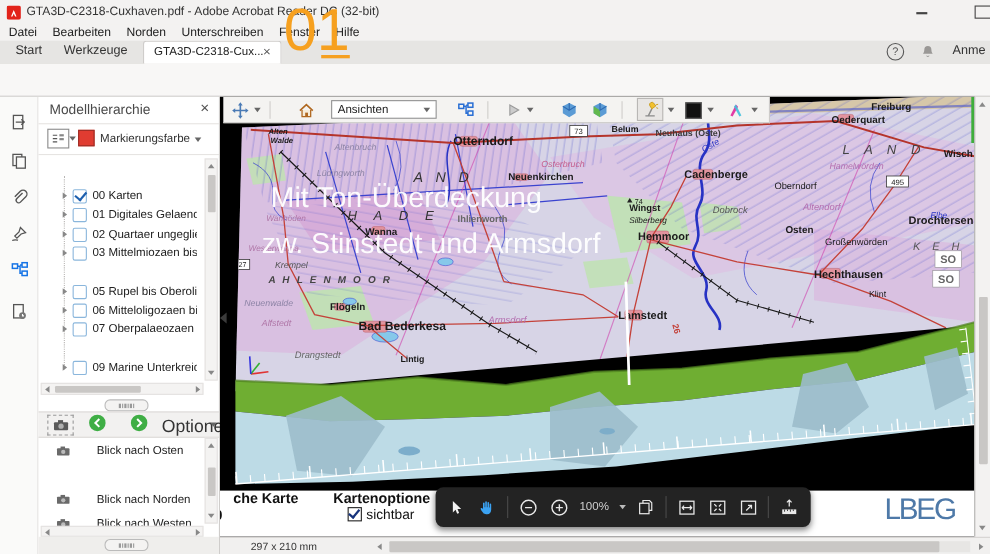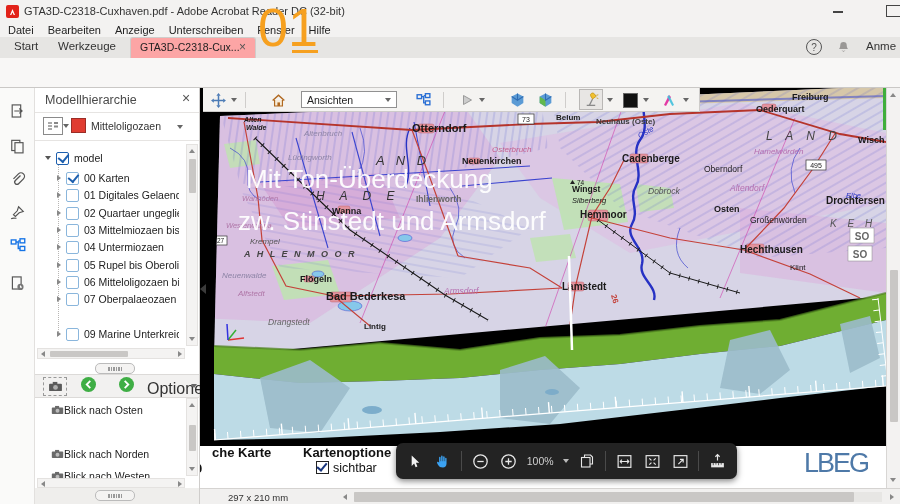--- a/index.html
+++ b/index.html
@@ -7,21 +7,21 @@
        font-family:"Liberation Sans",sans-serif;color:#333;-webkit-font-smoothing:antialiased;}
   .abs{position:absolute;}
   .ic{display:flex;align-items:center;justify-content:center;}
   svg{display:block;}
   
   #titlebar{left:0;top:0;width:900px;height:22px;background:#f3f2f1;}
   #title-text{left:24px;top:0;height:22px;line-height:22px;font-size:11px;color:#333;}
   #menubar{left:0;top:22px;width:900px;height:15px;display:flex;gap:14px;padding-left:8px;align-items:center;font-size:11px;color:#222;}
   #tabbar{left:0;top:37px;width:900px;height:21px;background:#e6e5e3;border-bottom:1px solid #cfcdcb;}
   .tabtxt{font-size:11.5px;color:#333;top:3px;}
-  #doc-tab{left:130px;top:0;width:126px;height:21px;background:#fca5a5;border:1px solid #cfcdcb;border-bottom:none;border-radius:3px 3px 0 0;box-sizing:border-box;}
+  #doc-tab{left:130px;top:0;width:126px;height:21px;background:#ffffff;border:1px solid #cfcdcb;border-bottom:none;border-radius:3px 3px 0 0;box-sizing:border-box;}
   #annotation-01{left:258px;top:-4px;font-size:54px;color:#f6a01f;z-index:60;font-weight:400;}
   #annotation-01-underline{left:292px;top:50px;width:26px;height:3px;background:#f6a01f;z-index:60;}
   
   #toolbar{left:0;top:58px;width:900px;height:30px;background:#f8f7f6;border-bottom:1px solid #cac8c6;box-sizing:border-box;}
   .tbtn{top:62px;width:24px;height:22px;}
   .sep{width:1px;height:18px;background:#d8d6d4;top:64px;}
   #page-num-box{left:406px;top:64px;width:18px;height:17px;background:#fff;border:1px solid #b8b6b4;font-size:10px;text-align:center;line-height:17px;color:#222;}
   #page-total{left:430px;top:66px;font-size:10.5px;color:#444;}
   
   #left-strip{left:0;top:88px;width:35px;height:416px;background:#fafaf9;border-right:1px solid #e2e0de;box-sizing:border-box;}
@@ -37,21 +37,21 @@
   .cb.checked::after{content:"";position:absolute;left:2.5px;top:-0.5px;width:4.5px;height:8px;border:solid #1d5fae;border-width:0 2px 2px 0;transform:rotate(40deg);}
   .lbl{white-space:nowrap;overflow:hidden;max-width:95px;}
   .sb-v{background:#f4f3f2;border:1px solid #e4e2e0;box-sizing:border-box;}
   .thumb{background:#c9c7c5;border-radius:1px;}
   .arr-u{width:0;height:0;border-bottom:4px solid #888;border-left:3.5px solid transparent;border-right:3.5px solid transparent;}
   .arr-d{width:0;height:0;border-top:4px solid #888;border-left:3.5px solid transparent;border-right:3.5px solid transparent;}
   .arr-l{width:0;height:0;border-right:4px solid #888;border-top:3.5px solid transparent;border-bottom:3.5px solid transparent;}
   .arr-r{width:0;height:0;border-left:4px solid #888;border-top:3.5px solid transparent;border-bottom:3.5px solid transparent;}
   .grip{left:60px;width:38px;height:9px;border:1px solid #bbb;border-radius:5px;background:#f4f3f2;display:flex;align-items:center;justify-content:center;gap:1px;}
   .grip i{width:1.5px;height:4px;background:#999;display:block;}
-  .view-row{left:4px;width:145px;height:20px;display:flex;align-items:center;gap:0;font-size:10.5px;color:#222;padding-left:12px;}
+  .view-row{left:4px;width:145px;height:20px;display:flex;align-items:center;gap:24px;font-size:10.5px;color:#222;padding-left:12px;}
   
   #doc{left:200px;top:88px;width:686px;height:400px;overflow:hidden;background:#000;}
   #tb3d{left:3px;top:0;width:497px;height:24px;background:#f4f3f1;border-bottom:1px solid #cdcbc9;border-right:1px solid #cdcbc9;box-sizing:border-box;}
   .sep3{width:1px;height:16px;background:#cfcdcb;top:4px;}
   #combo3d{left:98px;top:3px;width:96px;height:17px;background:#fff;border:1px solid #919191;box-sizing:border-box;font-size:10.5px;color:#222;display:flex;align-items:center;padding-left:5px;justify-content:space-between;}
   #lamp-btn{left:376px;top:1px;width:24px;height:21px;background:#e8e6e4;border:1px solid #b9b7b5;box-sizing:border-box;}
   
   #hud{left:196px;top:355px;width:341px;height:36px;background:#232323;border-radius:7px;box-shadow:0 2px 6px rgba(0,0,0,.5);display:flex;align-items:center;padding:0 10px;gap:9px;box-sizing:border-box;}
   .hsep{width:1px;height:20px;background:#4a4a4a;flex:none;}
   #hud-zoom{color:#cfcfcf;font-size:10.5px;}
@@ -80,21 +80,21 @@
         </svg>
     </div>
     <div id="title-text" class="abs">GTA3D-C2318-Cuxhaven.pdf - Adobe Acrobat Reader DC (32-bit)</div>
     <div class="abs" style="left:833px;top:11px;width:10px;height:2px;background:#444"></div>
     <div class="abs" style="left:886px;top:5px;width:18px;height:10px;border:1px solid #444"></div>
   </div>
 
   <div id="menubar" class="abs">
     <span>Datei</span>
     <span>Bearbeiten</span>
-    <span>Anzeige</span>
+    <span>Norden</span>
     <span>Unterschreiben</span>
     <span>Fenster</span>
     <span>Hilfe</span>
   </div>
 
   <div id="tabbar" class="abs">
     <span class="abs tabtxt" style="left:14px">Start</span>
     <span class="abs tabtxt" style="left:58px">Werkzeuge</span>
     <div id="doc-tab" class="abs">
       <span class="abs" style="left:9px;top:3px;font-size:10.5px;color:#222">GTA3D-C2318-Cux...</span>
@@ -251,54 +251,44 @@
 
     <div class="abs ic" style="left:8px;top:29px;width:18px;height:16px;border:1px solid #8a8a8a;background:#fff">
         <svg width="12" height="10" viewBox="0 0 12 10">
           <path d="M1 2h4M1 5h4M1 8h4" stroke="#555"></path>
           <rect x="7" y="1" width="4" height="2" fill="#888"></rect>
           <rect x="7" y="4.5" width="4" height="2" fill="#888"></rect>
         </svg>
       </div>
     <div class="abs ddv" style="left:28px;top:36px"></div>
     <div class="abs" style="left:36px;top:30px;width:13px;height:13px;background:#e03c31;border:1px solid #9b2d26"></div>
-    <span class="abs" style="left:56px;top:32px;font-size:10.5px;color:#333">Mitteloligozaen</span>
+    <span class="abs" style="left:56px;top:32px;font-size:10.5px;color:#333">Markierungsfarbe</span>
     <div class="abs ddv" style="left:142px;top:37px"></div>
     <div class="divider abs" style="top:52px"></div>
 
     <div class="abs" style="left:17px;top:72px;width:0;height:176px;border-left:1px dotted #b8b6b4;margin-left:6px"></div>
-    <div class="tree-row abs" style="top:62px;left:10px">
-      <span class="carv"></span>
-      <span class="cb checked" style="border-color:#1d5fae"></span>
-      <span class="lbl">model</span>
-    </div>
     <div class="tree-row abs" style="top:82px;left:22px">
         <span class="car"></span>
         <span class="cb checked"></span>
         <span class="lbl">00 Karten</span>
       </div>
     <div class="tree-row abs" style="top:99px;left:22px">
         <span class="car"></span>
         <span class="cb"></span>
         <span class="lbl">01 Digitales Gelaendemodell</span>
       </div>
     <div class="tree-row abs" style="top:117px;left:22px">
         <span class="car"></span>
         <span class="cb"></span>
         <span class="lbl">02 Quartaer ungegliedert</span>
       </div>
     <div class="tree-row abs" style="top:134px;left:22px">
         <span class="car"></span>
         <span class="cb"></span>
         <span class="lbl">03 Mittelmiozaen bis Pliozae</span>
-      </div>
-    <div class="tree-row abs" style="top:151px;left:22px">
-        <span class="car"></span>
-        <span class="cb"></span>
-        <span class="lbl">04 Untermiozaen</span>
       </div>
     <div class="tree-row abs" style="top:169px;left:22px">
         <span class="car"></span>
         <span class="cb"></span>
         <span class="lbl">05 Rupel bis Oberoligozaen</span>
       </div>
     <div class="tree-row abs" style="top:186px;left:22px">
         <span class="car"></span>
         <span class="cb"></span>
         <span class="lbl">06 Mitteloligozaen bis Obere</span>

